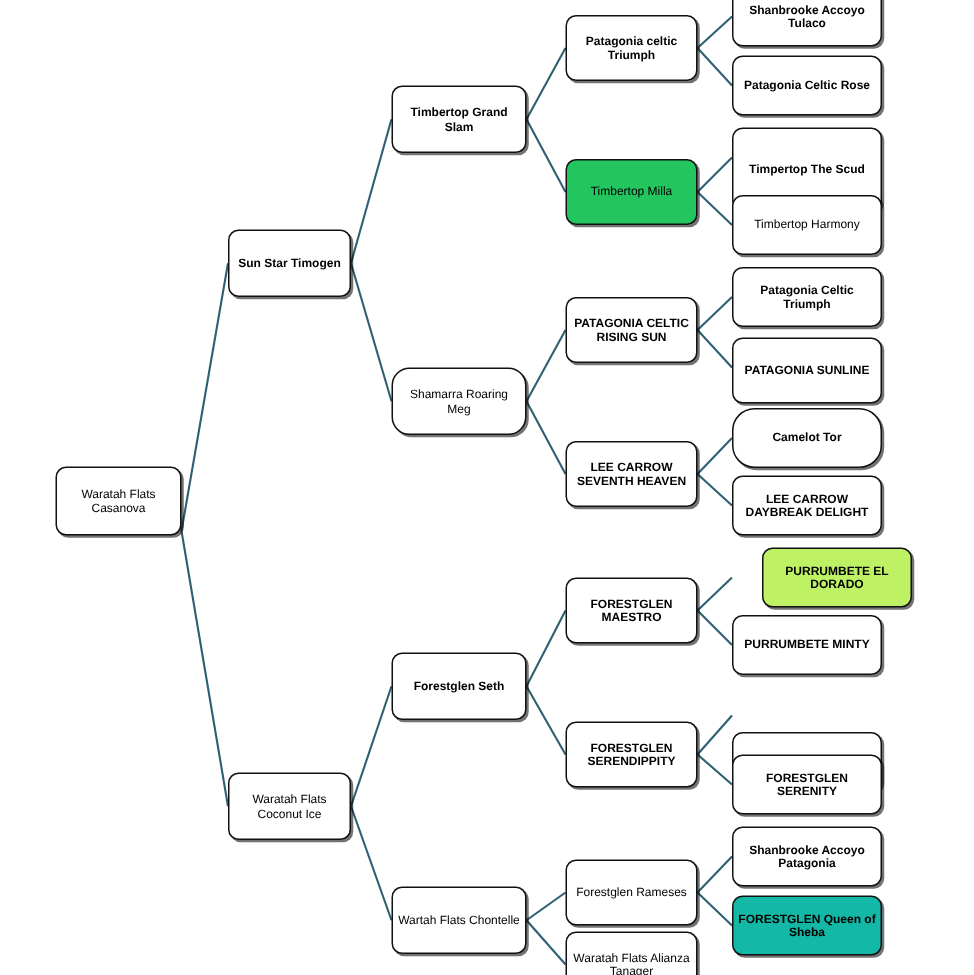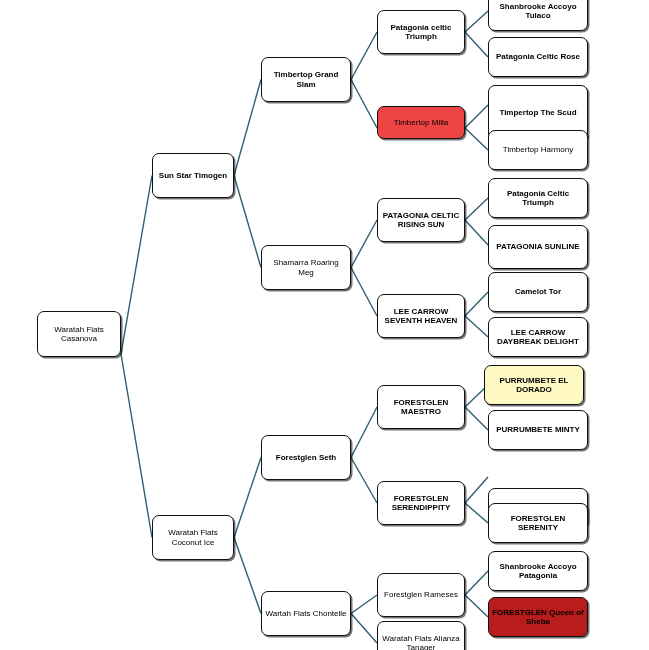--- a/index.html
+++ b/index.html
@@ -90,33 +90,33 @@
       </div>
       <div class="node w-bold" style="left: 152px; top: 153px; width: 82px; height: 45px; font-size: 8px; border-color: rgb(17, 17, 17); background: rgb(255, 255, 255); color: rgb(0, 0, 0);">
         <span class="node-label">Sun Star Timogen</span>
       </div>
       <div class="node w-reg" style="left: 152px; top: 515px; width: 82px; height: 45px; font-size: 8px; border-color: rgb(17, 17, 17); background: rgb(255, 255, 255); color: rgb(0, 0, 0); justify-content: flex-end;">
         <span class="node-label">Waratah Flats Coconut Ice</span>
       </div>
       <div class="node w-bold" style="left: 261px; top: 57px; width: 90px; height: 45px; font-size: 8px; border-color: rgb(17, 17, 17); background: rgb(255, 255, 255); color: rgb(0, 0, 0);">
         <span class="node-label">Timbertop Grand Slam</span>
       </div>
-      <div class="node w-reg" style="left: 261px; top: 245px; width: 90px; height: 45px; font-size: 8px; border-color: rgb(17, 17, 17); background: rgb(255, 255, 255); color: rgb(0, 0, 0);">
+      <div class="node w-reg" style="left: 261px; top: 245px; width: 90px; height: 45px; font-size: 8px; border-color: rgb(17, 17, 17); background: rgb(255, 255, 255); color: rgb(0, 0, 0); border-radius: 12px;">
         <span class="node-label">Shamarra Roaring Meg</span>
       </div>
       <div class="node w-bold" style="left: 261px; top: 435px; width: 90px; height: 45px; font-size: 8px; border-color: rgb(17, 17, 17); background: rgb(255, 255, 255); color: rgb(0, 0, 0);">
         <span class="node-label">Forestglen Seth</span>
       </div>
       <div class="node w-reg" style="left: 261px; top: 591px; width: 90px; height: 45px; font-size: 8px; border-color: rgb(17, 17, 17); background: rgb(255, 255, 255); color: rgb(0, 0, 0);">
         <span class="node-label">Wartah Flats Chontelle</span>
       </div>
       <div class="node w-bold" style="left: 377px; top: 10px; width: 88px; height: 44px; font-size: 8px; border-color: rgb(17, 17, 17); background: rgb(255, 255, 255); color: rgb(0, 0, 0);">
         <span class="node-label">Patagonia celtic Triumph</span>
       </div>
-      <div class="node w-reg" style="left: 377px; top: 106px; width: 88px; height: 33px; font-size: 8px; border-color: rgb(17, 17, 17); background: #ef4444; color: rgb(0, 0, 0);">
+      <div class="node w-reg" style="left: 377px; top: 106px; width: 88px; height: 44px; font-size: 8px; border-color: rgb(17, 17, 17); background: #22c55e; color: rgb(0, 0, 0);">
         <span class="node-label">Timbertop Milla</span>
       </div>
       <div class="node w-bold" style="left: 377px; top: 198px; width: 88px; height: 44px; font-size: 8px; border-color: rgb(17, 17, 17); background: rgb(255, 255, 255); color: rgb(0, 0, 0);">
         <span class="node-label">PATAGONIA CELTIC RISING SUN</span>
       </div>
       <div class="node w-bold" style="left: 377px; top: 294px; width: 88px; height: 44px; font-size: 8px; border-color: rgb(17, 17, 17); background: rgb(255, 255, 255); color: rgb(0, 0, 0);">
         <span class="node-label">LEE CARROW SEVENTH HEAVEN</span>
       </div>
       <div class="node w-bold" style="left: 377px; top: 385px; width: 88px; height: 44px; font-size: 8px; border-color: rgb(17, 17, 17); background: rgb(255, 255, 255); color: rgb(0, 0, 0);">
         <span class="node-label">FORESTGLEN MAESTRO</span>
@@ -141,38 +141,38 @@
       </div>
       <div class="node w-reg" style="left: 488px; top: 130px; width: 100px; height: 40px; font-size: 8px; border-color: rgb(17, 17, 17); background: rgb(255, 255, 255); color: rgb(0, 0, 0); align-items: center;">
         <span class="node-label">Timbertop Harmony</span>
       </div>
       <div class="node w-bold" style="left: 488px; top: 178px; width: 100px; height: 40px; font-size: 8px; border-color: rgb(17, 17, 17); background: rgb(255, 255, 255); color: rgb(0, 0, 0);">
         <span class="node-label">Patagonia Celtic Triumph</span>
       </div>
       <div class="node w-bold" style="left: 488px; top: 225px; width: 100px; height: 44px; font-size: 8px; border-color: rgb(17, 17, 17); background: rgb(255, 255, 255); color: rgb(0, 0, 0);">
         <span class="node-label">PATAGONIA SUNLINE</span>
       </div>
-      <div class="node w-bold" style="left: 488px; top: 272px; width: 100px; height: 40px; font-size: 8px; border-color: rgb(17, 17, 17); background: rgb(255, 255, 255); color: rgb(0, 0, 0);">
+      <div class="node w-bold" style="left: 488px; top: 272px; width: 100px; height: 40px; font-size: 8px; border-color: rgb(17, 17, 17); background: rgb(255, 255, 255); color: rgb(0, 0, 0); border-radius: 15px;">
         <span class="node-label">Camelot Tor</span>
       </div>
       <div class="node w-bold" style="left: 488px; top: 317px; width: 100px; height: 40px; font-size: 8px; border-color: rgb(17, 17, 17); background: rgb(255, 255, 255); color: rgb(0, 0, 0);">
         <span class="node-label">LEE CARROW DAYBREAK DELIGHT</span>
       </div>
-      <div class="node w-bold" style="left: 484px; top: 365px; width: 100px; height: 40px; font-size: 8px; border-color: rgb(17, 17, 17); background: #fef9c3; color: rgb(0, 0, 0);">
+      <div class="node w-bold" style="left: 508px; top: 365px; width: 100px; height: 40px; font-size: 8px; border-color: rgb(17, 17, 17); background: #bef264; color: rgb(0, 0, 0);">
         <span class="node-label">PURRUMBETE EL DORADO</span>
       </div>
       <div class="node w-bold" style="left: 488px; top: 410px; width: 100px; height: 40px; font-size: 8px; border-color: rgb(17, 17, 17); background: rgb(255, 255, 255); color: rgb(0, 0, 0);">
         <span class="node-label">PURRUMBETE MINTY</span>
       </div>
       <div class="node w-bold" style="left: 488px; top: 457px; width: 100px; height: 40px; font-size: 8px; border-color: rgb(17, 17, 17); background: rgb(255, 255, 255); color: rgb(0, 0, 0); margin-top: 31px;">
         <span class="node-label">PURRUMBETE INTI</span>
       </div>
       <div class="node w-bold" style="left: 488px; top: 503px; width: 100px; height: 40px; font-size: 8px; border-color: rgb(17, 17, 17); background: rgb(255, 255, 255); color: rgb(0, 0, 0);">
         <span class="node-label">FORESTGLEN SERENITY</span>
       </div>
       <div class="node w-bold" style="left: 488px; top: 551px; width: 100px; height: 40px; font-size: 8px; border-color: rgb(17, 17, 17); background: rgb(255, 255, 255); color: rgb(0, 0, 0);">
         <span class="node-label">Shanbrooke Accoyo Patagonia</span>
       </div>
-      <div class="node w-bold" style="left: 488px; top: 597px; width: 100px; height: 40px; font-size: 8px; border-color: rgb(17, 17, 17); background: #b91c1c; color: rgb(0, 0, 0);">
+      <div class="node w-bold" style="left: 488px; top: 597px; width: 100px; height: 40px; font-size: 8px; border-color: rgb(17, 17, 17); background: #14b8a6; color: rgb(0, 0, 0);">
         <span class="node-label">FORESTGLEN Queen of Sheba</span>
       </div>
     </div>
 </div>
 
 </body></html>

